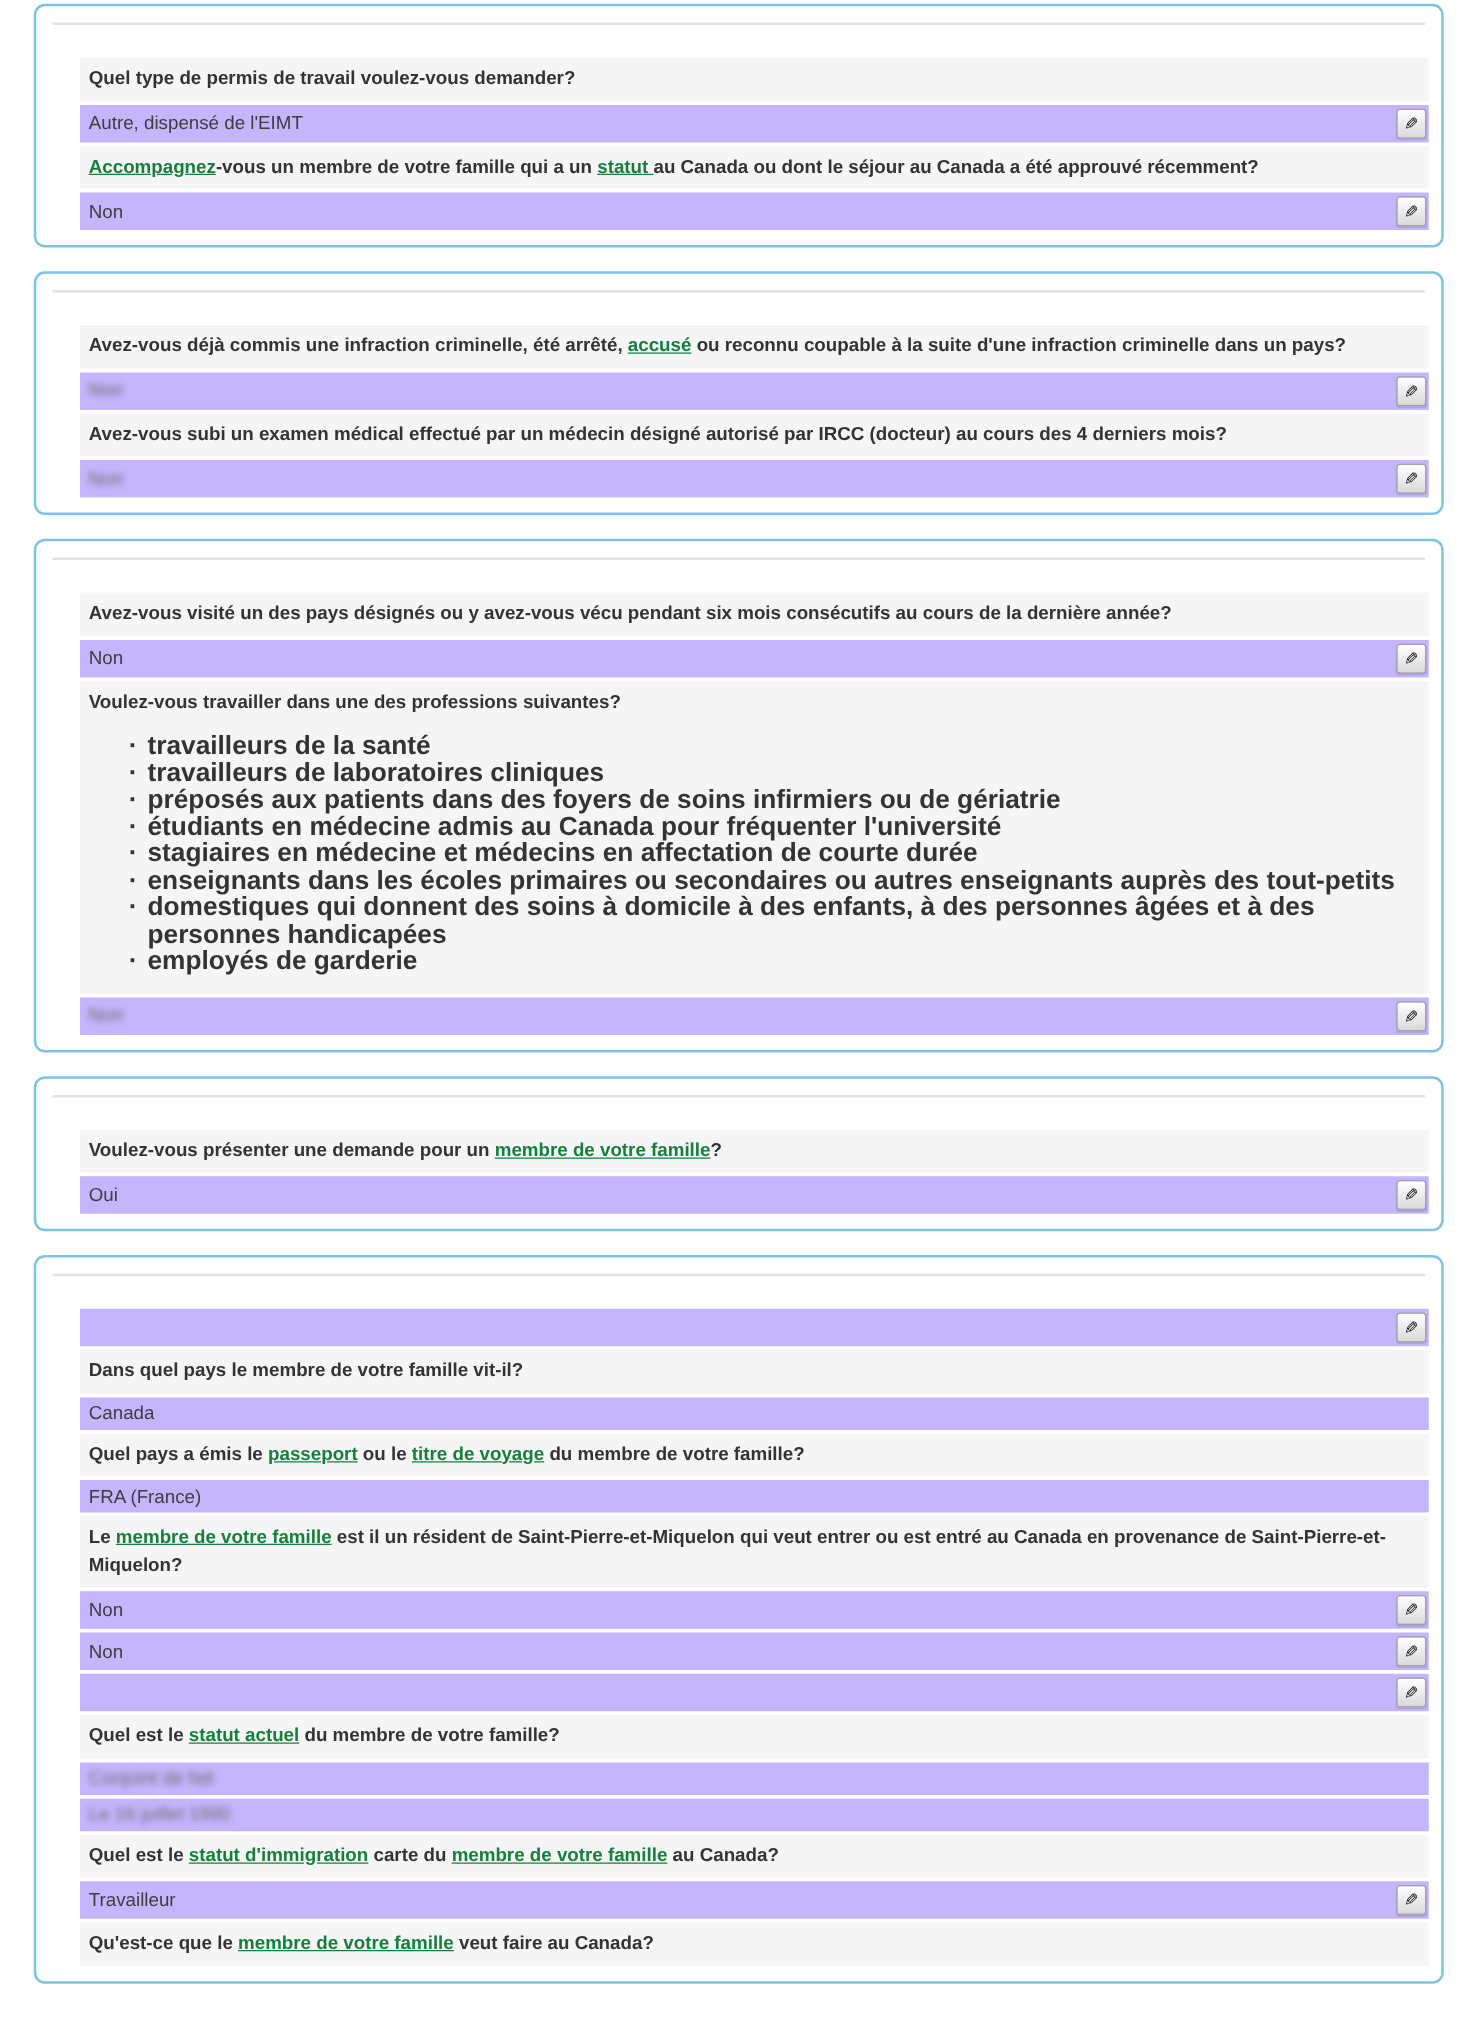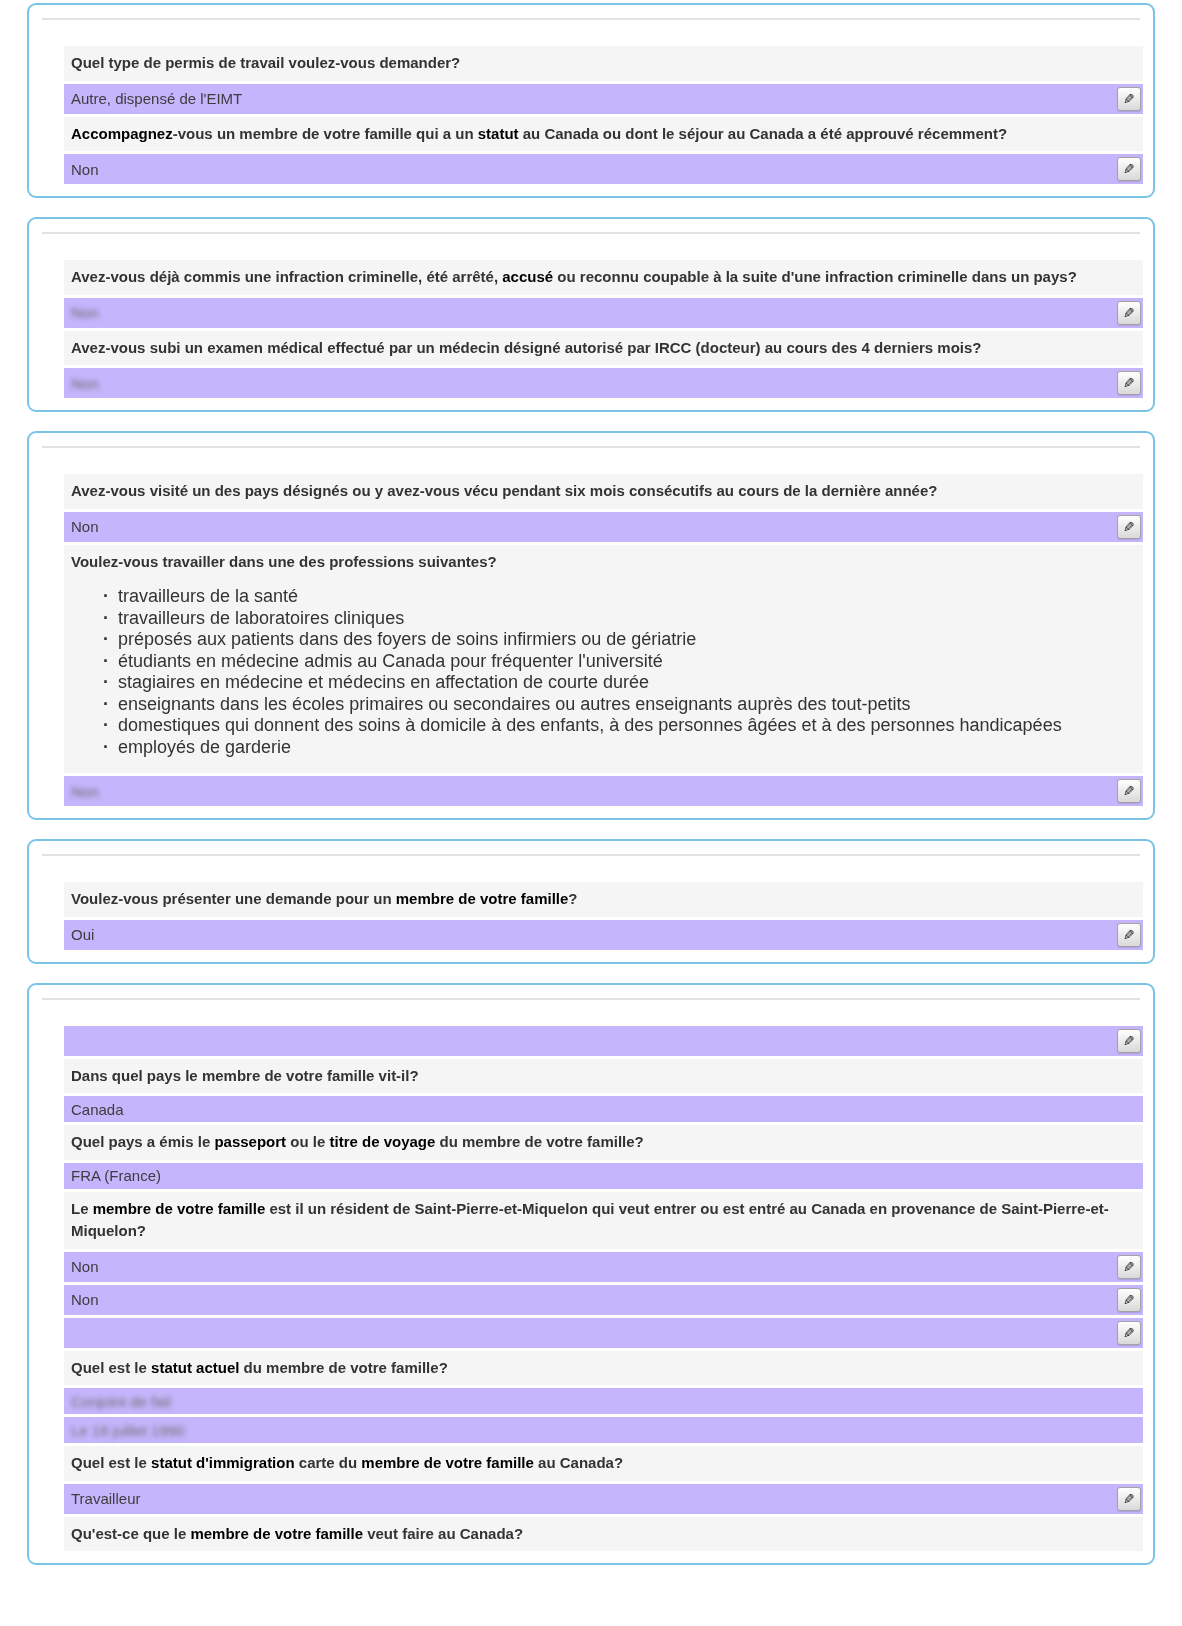--- a/index.html
+++ b/index.html
@@ -20,21 +20,21 @@
   }
   .divider { height:2px; background:#e2e2e2; margin:3px 3px 26px 3px; }
 
   .qa-rows { display:flex; flex-direction:column; gap:3px;margin-left:25px; }
 
   .q-row {
     background:#f5f5f5;
     padding:6px 7px;
     font-size:15px; font-weight:bold; line-height:1.5; color:#333333;
   }
-  .q-link { color:#000000; font-weight:bold; cursor:pointer; }
+  .q-link { color:#15803d; font-weight:bold; text-decoration:underline; cursor:pointer; }
 
   .a-row {
     display:flex; align-items:center;
     min-height:30px; padding:2px 2px 2px 7px;
     background:#c4b5fd; font-size:15px; color:#3d3d3d;
   }
   .a-row.no-edit { min-height:26px; }
   .a-spacer { flex:1 1 auto; }
   .a-text { white-space:nowrap; }
   .redacted { filter:blur(2.6px); color:#6d6d6d; }
@@ -46,21 +46,21 @@
     background:linear-gradient(#ffffff,#d9d9d9);
     box-shadow:0 1px 1px rgba(0,0,0,0.12);
     display:flex; align-items:center; justify-content:center;
     padding:0; cursor:pointer;
   }
   .pencil { transform:scaleX(-1); font-size:14px; line-height:1; color:#111111; }
 
   ul.prof { list-style:none; margin:13px 0 9px 30px; padding:0; }
   ul.prof li {
     position:relative; padding-left:17px;
-    line-height:21.5px; font-size:18px; font-weight:normal; color:#333333;
+    line-height:21.5px; font-size:21px; font-weight:bold; color:#333333;
   }
   ul.prof li::before {
     content:"\00B7";
     position:absolute; left:2px; top:0;
     font-weight:bold; color:#333333;
   }
 </style>
 </head>
 <body>
 

